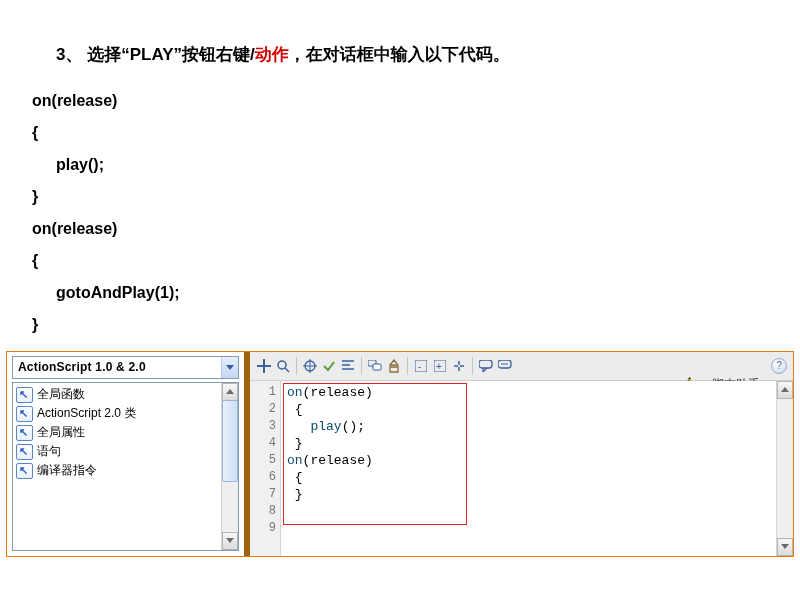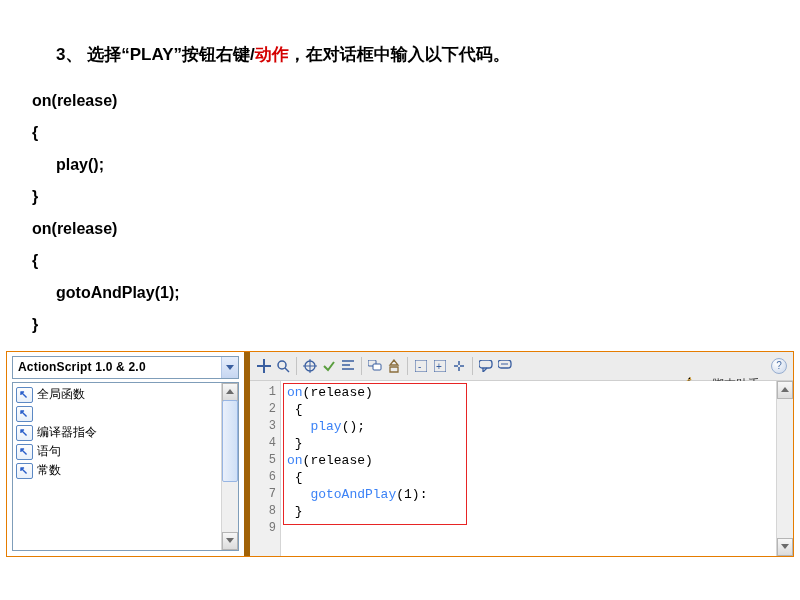--- a/index.html
+++ b/index.html
@@ -234,21 +234,21 @@
     width: 182px;
     height: 140px;
     border: 1px solid #e72424;
     pointer-events: none;
   }
   .code-lines {
     font-family: "Courier New", monospace;
     font-size: 13px;
     line-height: 17px;
   }
-  .code-lines .kw { color: #3b82f6; }
+  .code-lines .kw { color: #0c4a6e; }
   .code-lines .ln { white-space: pre; }
   .rscroll {
     position: absolute;
     right: 0;
     top: 0;
     bottom: 0;
     width: 16px;
     background: #efefef;
     border-left: 1px solid #d5d5d5;
   }
@@ -286,32 +286,33 @@
         </div>
       </div>
       <div class="tree-box">
         <div class="tree-list">
           <div class="tree-item">
               <span class="ticon"></span>
               <span>全局函数</span>
             </div>
           <div class="tree-item">
               <span class="ticon"></span>
+              <span>ActionScript 2.0 类</span>
+            </div>
+          <div class="tree-item">
+              <span class="ticon"></span>
+              <span>全局属性</span>
+            </div>
+          <div class="tree-item">
+              <span class="ticon"></span>
+              <span>语句</span>
             </div>
           <div class="tree-item">
               <span class="ticon"></span>
               <span>编译器指令</span>
-            </div>
-          <div class="tree-item">
-              <span class="ticon"></span>
-              <span>语句</span>
-            </div>
-          <div class="tree-item">
-              <span class="ticon"></span>
-              <span>常数</span>
             </div>
         </div>
         <div class="tree-scroll">
           <div class="sbtn">
               <svg width="8" height="6">
                 <path d="M4 0 L8 5 L0 5 Z" fill="#6b6b6b"></path>
               </svg>
             </div>
           <div class="thumb"></div>
           <div class="sbtn" style="position:absolute;bottom:0;left:0;right:0;">
@@ -422,21 +423,20 @@
         </div>
         <div class="code-area">
           <div class="code-red-box"></div>
           <div class="code-lines">
             <div class="ln"><span class="kw">on</span><span>(release)</span></div>
             <div class="ln"><span> {</span></div>
             <div class="ln"><span>   </span><span class="kw">play</span><span>();</span></div>
             <div class="ln"><span> }</span></div>
             <div class="ln"><span class="kw">on</span><span>(release)</span></div>
             <div class="ln"><span> {</span></div>
-            <div class="ln"><span>   </span><span class="kw">gotoAndPlay</span><span>(1):</span></div>
             <div class="ln"><span> }</span></div>
           </div>
         </div>
         <div class="rscroll">
           <div class="sbtn">
               <svg width="8" height="6">
                 <path d="M4 0 L8 5 L0 5 Z" fill="#6b6b6b"></path>
               </svg>
             </div>
           <div class="sbtn" style="position:absolute;bottom:0;left:0;right:0;">

